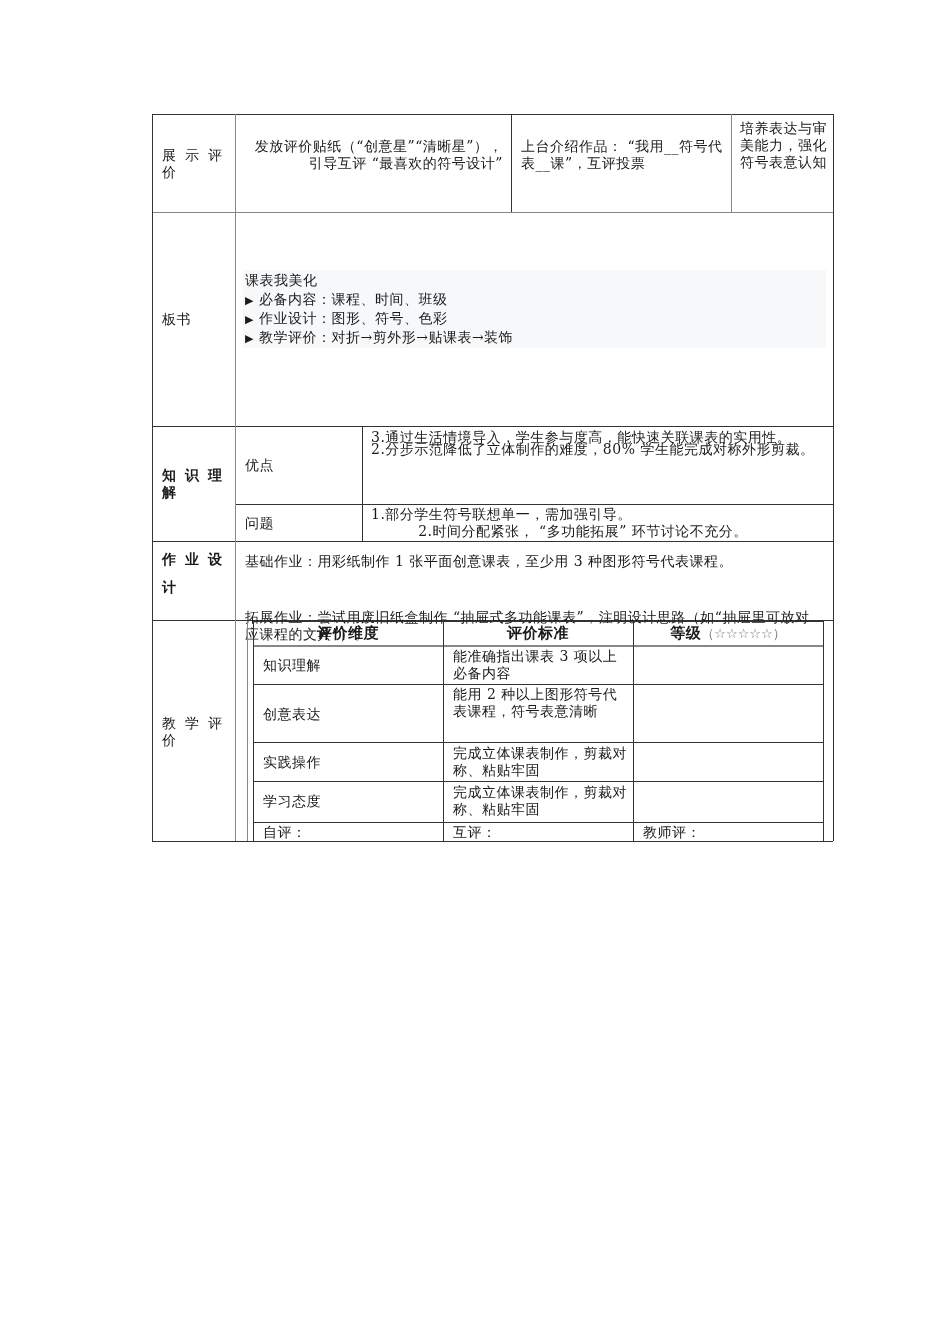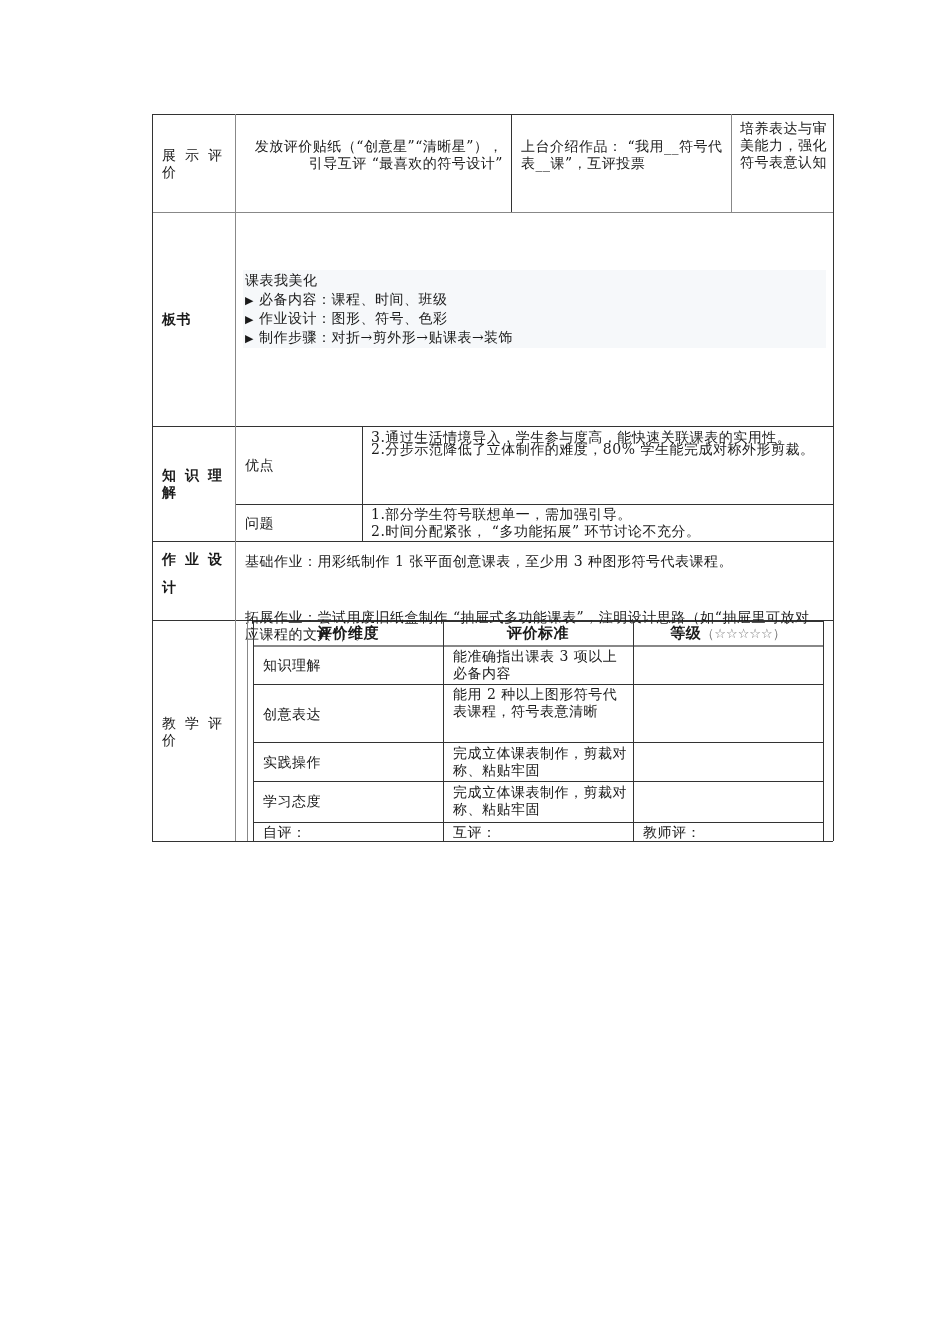--- a/index.html
+++ b/index.html
@@ -34,34 +34,34 @@
   <div class="vl" style="left:833px; top:114px; height:727px;"></div>
   <div class="vl" style="left:511px; top:114px; height:98px;"></div>
   <div class="vl gl" style="left:731px; top:114px; height:98px;"></div>
   <div class="vl" style="left:362px; top:426px; height:115px;"></div>
 
   <div class="txt spaced" style="left:162px; top:147px; width:70px;">展示评价</div>
   <div class="txt" style="left:245px; top:138px; width:258px;text-align:right;">发放评价贴纸（“创意星”“清晰星”），引导互评 “最喜欢的符号设计”</div>
   <div class="txt" style="left:521px; top:138px; width:205px;">上台介绍作品： “我用__符号代表__课”，互评投票</div>
   <div class="txt" style="left:740px; top:120px; width:88px;">培养表达与审美能力，强化符号表意认知</div>
 
-  <div class="txt" style="left:162px; top:311px;font-weight:bold;">板书</div>
+  <div class="txt" style="left:162px; top:311px;">板书</div>
   <div class="board"></div>
   <div class="txt" style="left:245px; top:272px;">课表我美化</div>
   <div class="txt" style="left:245px; top:291px;"><span style="font-size:11px;">▶</span> <span>必备内容：课程、时间、班级</span></div>
   <div class="txt" style="left:245px; top:310px;"><span style="font-size:11px;">▶</span> <span>作业设计：图形、符号、色彩</span></div>
-  <div class="txt" style="left:245px; top:329px;"><span style="font-size:11px;">▶</span> <span>制作步骤：对折→剪外形→贴课表→装饰</span></div>
+  <div class="txt" style="left:245px; top:329px;"><span style="font-size:11px;">▶</span> <span>教学评价：对折→剪外形→贴课表→装饰</span></div>
 
   <div class="txt bold spaced" style="left:162px; top:467px; width:72px;">知识理解</div>
   <div class="txt" style="left:245px; top:457px;">优点</div>
   <div class="txt" style="left:371px; top:429px; width:450px;">3.通过生活情境导入，学生参与度高，能快速关联课表的实用性。</div>
   <div class="txt" style="left:371px; top:441px; width:450px;">2.分步示范降低了立体制作的难度，80% 学生能完成对称外形剪裁。</div>
   <div class="txt" style="left:245px; top:515px;">问题</div>
   <div class="txt" style="left:371px; top:506px; width:450px;">1.部分学生符号联想单一，需加强引导。</div>
-  <div class="txt" style="left:371px; top:523px; width:450px;">2.时间分配紧张， “多功能拓展” 环节讨论不充分。</div>
+  <div class="txt" style="left:358px; top:523px; width:450px;text-align:center;">2.时间分配紧张， “多功能拓展” 环节讨论不充分。</div>
 
   <div class="txt bold spaced" style="left:162px; top:545px; width:72px; line-height:28px;">作业设计</div>
   <div class="txt" style="left:245px; top:553px; width:580px;">基础作业：用彩纸制作 1 张平面创意课表，至少用 3 种图形符号代表课程。</div>
   <div class="txt" style="left:245px; top:572px; width:575px;margin-top:37px;">拓展作业：尝试用废旧纸盒制作 “抽屉式多功能课表”，注明设计思路（如“抽屉里可放对应课程的文具”）。</div>
 
   <div class="txt spaced" style="left:162px; top:715px; width:72px;">教学评价</div>
 
   <div>
 
     <div class="hl" style="left:253px; top:621px; width:571px;"></div>

